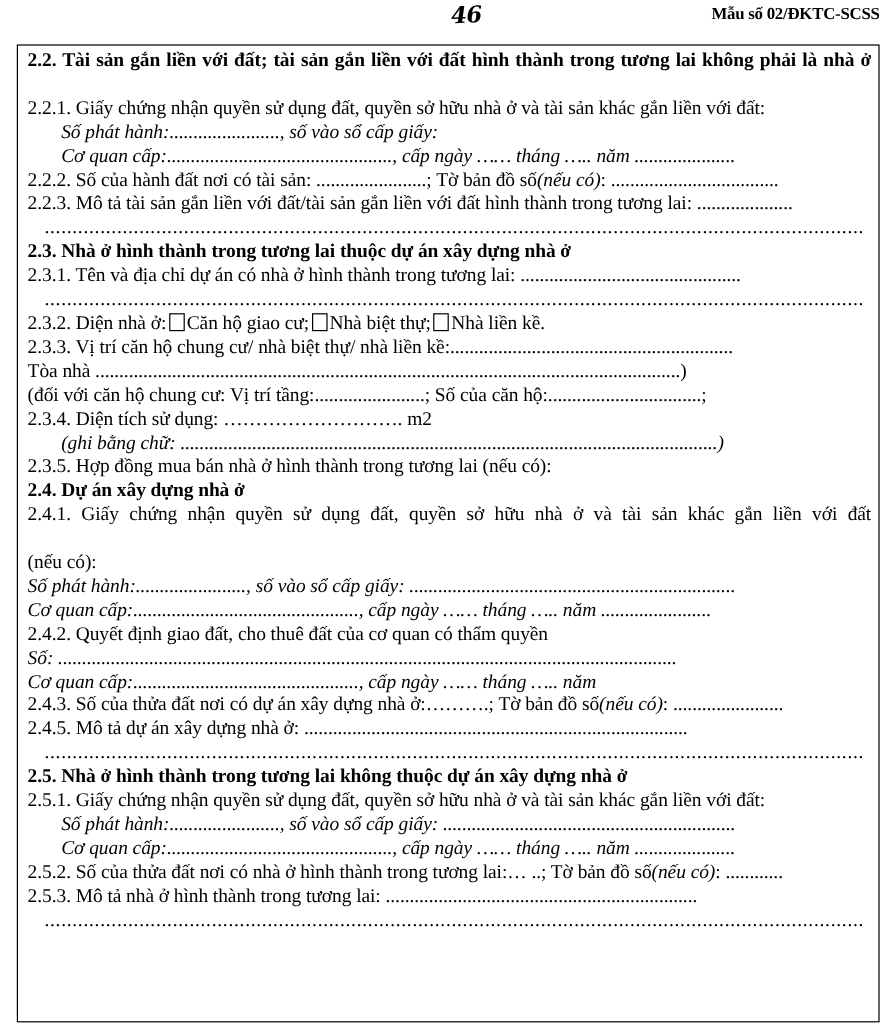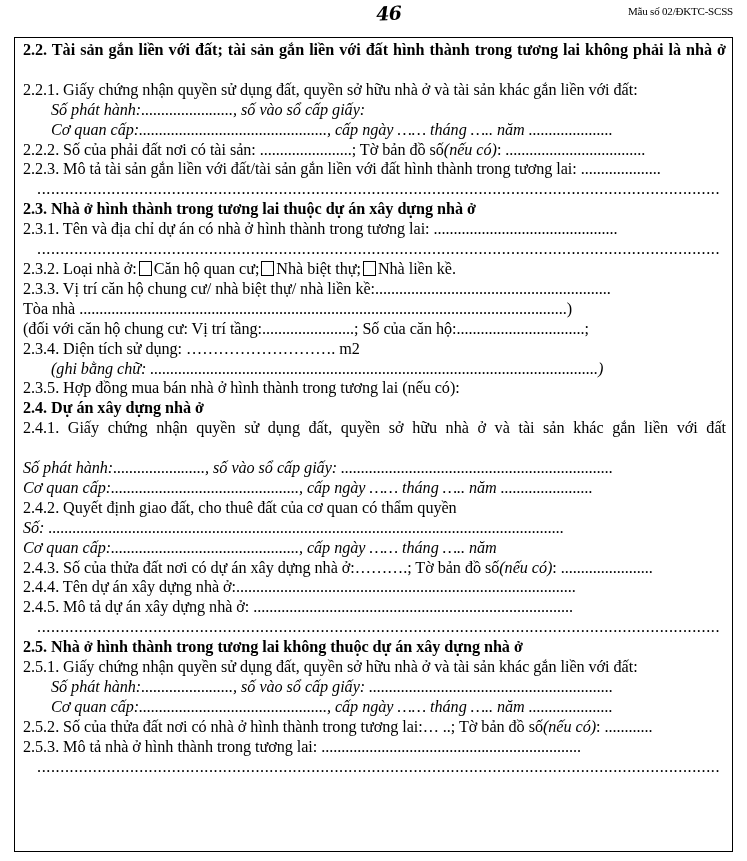--- a/index.html
+++ b/index.html
@@ -31,22 +31,22 @@
     font-style: italic;
     font-weight: 600;
     letter-spacing: -0.5px;
     transform: rotate(-3deg);
   }
   .form-code {
     position: absolute;
     right: 14px;
     top: 5px;
     font-family: "Liberation Serif", "DejaVu Serif", serif;
-    font-size: 11px;
-    font-weight: normal;
+    font-size: 14px;
+    font-weight: bold;
     letter-spacing: -0.2px;
     white-space: nowrap;
   }
 
   
   .form-box {
     position: absolute;
     left: 14px;
     top: 37px;
     width: 719px;
@@ -109,44 +109,44 @@
   <div class="page-number">46</div>
   <div class="form-code">Mẫu số 02/ĐKTC-SCSS</div>
 </div>
 
 <div class="form-box">
 
   <div class="ln bold wrapline">2.2. Tài sản gắn liền với đất; tài sản gắn liền với đất hình thành trong tương lai không phải là nhà ở</div>
   <div class="ln">2.2.1. Giấy chứng nhận quyền sử dụng đất, quyền sở hữu nhà ở và tài sản khác gắn liền với đất:</div>
   <div class="ln ital ind1">Số phát hành:......................., số vào sổ cấp giấy:</div>
   <div class="ln ital ind1">Cơ quan cấp:..............................................., cấp ngày …… tháng ….. năm  .....................</div>
-  <div class="ln"><span>2.2.2. Số của phải đất nơi có tài sản:  .......................; Tờ bản đồ số</span><span class="ital">(nếu có)</span><span>: ...................................</span></div>
+  <div class="ln"><span>2.2.2. Số của hành đất nơi có tài sản:  .......................; Tờ bản đồ số</span><span class="ital">(nếu có)</span><span>: ...................................</span></div>
   <div class="ln">2.2.3. Mô tả tài sản gắn liền với đất/tài sản gắn liền với đất hình thành trong tương lai: ....................</div>
   <div class="dotrow">...................................................................................................................................................</div>
 
   <div class="ln bold">2.3. Nhà ở hình thành trong tương lai thuộc dự án xây dựng nhà ở</div>
   <div class="ln">2.3.1. Tên và địa chỉ dự án có nhà ở hình thành trong tương lai: ..............................................</div>
   <div class="dotrow">...................................................................................................................................................</div>
-  <div class="ln"><span>2.3.2. Loại nhà ở:</span><span class="nowrapseg"><span class="cb"></span><span>Căn hộ quan cư;</span></span><span class="nowrapseg"><span class="cb"></span><span>Nhà biệt thự;</span></span><span class="nowrapseg"><span class="cb"></span><span>Nhà liền kề.</span></span></div>
+  <div class="ln"><span>2.3.2. Diện nhà ở:</span><span class="nowrapseg"><span class="cb"></span><span>Căn hộ giao cư;</span></span><span class="nowrapseg"><span class="cb"></span><span>Nhà biệt thự;</span></span><span class="nowrapseg"><span class="cb"></span><span>Nhà liền kề.</span></span></div>
   <div class="ln">2.3.3. Vị trí căn hộ chung cư/ nhà biệt thự/ nhà liền kề:...........................................................</div>
   <div class="ln">Tòa nhà ..........................................................................................................................)</div>
   <div class="ln">(đối với căn hộ chung cư: Vị trí tầng:.......................; Số của căn hộ:................................;</div>
   <div class="ln">2.3.4. Diện tích sử dụng: ………………………. m2</div>
   <div class="ln ital ind1">(ghi bằng chữ: ................................................................................................................)</div>
   <div class="ln">2.3.5. Hợp đồng mua bán nhà ở hình thành trong tương lai (nếu có):</div>
 
   <div class="ln bold">2.4. Dự án xây dựng nhà ở</div>
   <div class="ln wrapline">2.4.1. Giấy chứng nhận quyền sử dụng đất, quyền sở hữu nhà ở và tài sản khác gắn liền với đất</div>
+  <div class="ln">(nếu có):</div>
   <div class="ln ital">Số phát hành:......................., số vào sổ cấp giấy: ....................................................................</div>
   <div class="ln ital">Cơ quan cấp:..............................................., cấp ngày …… tháng ….. năm .......................</div>
   <div class="ln">2.4.2. Quyết định giao đất, cho thuê đất của cơ quan có thẩm quyền</div>
   <div class="ln ital">Số: .................................................................................................................................</div>
   <div class="ln ital">Cơ quan cấp:..............................................., cấp ngày …… tháng ….. năm</div>
   <div class="ln"><span>2.4.3. Số của thửa đất nơi có dự án xây dựng nhà ở:……….; Tờ bản đồ số</span><span class="ital">(nếu có)</span><span>:  .......................</span></div>
-  <div class="ln">2.4.4. Tên dự án xây dựng nhà ở:.....................................................................................</div>
   <div class="ln">2.4.5. Mô tả dự án xây dựng nhà ở: ................................................................................</div>
   <div class="dotrow">...................................................................................................................................................</div>
 
   <div class="ln bold">2.5. Nhà ở hình thành trong tương lai không thuộc dự án xây dựng nhà ở</div>
   <div class="ln">2.5.1. Giấy chứng nhận quyền sử dụng đất, quyền sở hữu nhà ở và tài sản khác gắn liền với đất:</div>
   <div class="ln ital ind1">Số phát hành:......................., số vào sổ cấp giấy: .............................................................</div>
   <div class="ln ital ind1">Cơ quan cấp:..............................................., cấp ngày …… tháng ….. năm  .....................</div>
   <div class="ln"><span>2.5.2. Số của thửa đất nơi có nhà ở hình thành trong tương lai:… ..; Tờ bản đồ số</span><span class="ital">(nếu có)</span><span>:  ............</span></div>
   <div class="ln">2.5.3. Mô tả nhà ở hình thành trong tương lai: .................................................................</div>
   <div class="dotrow">...................................................................................................................................................</div>

